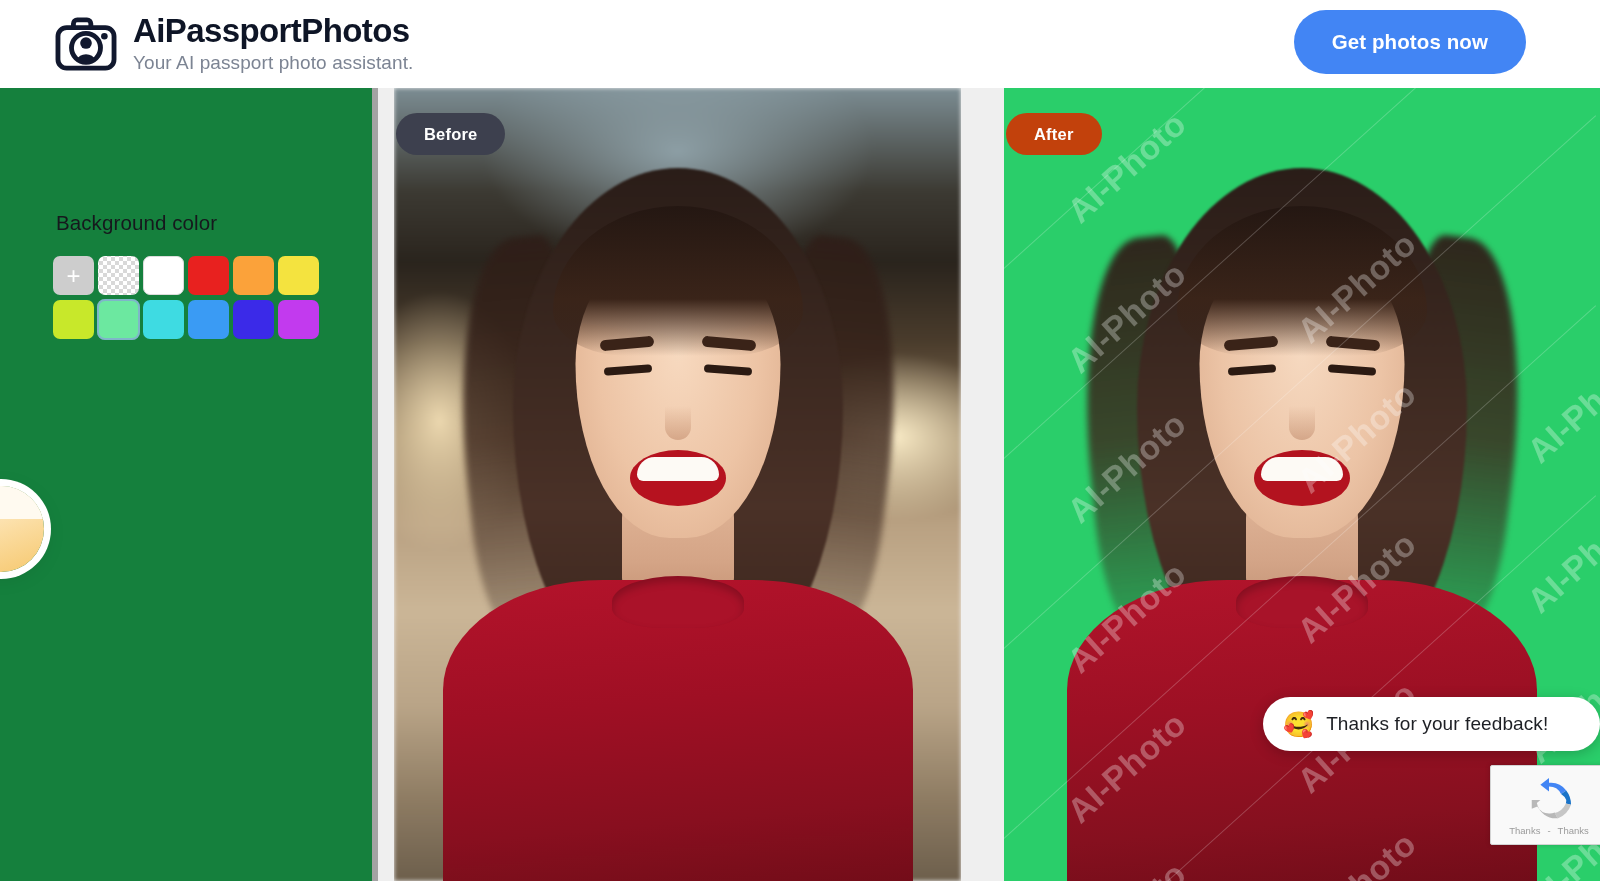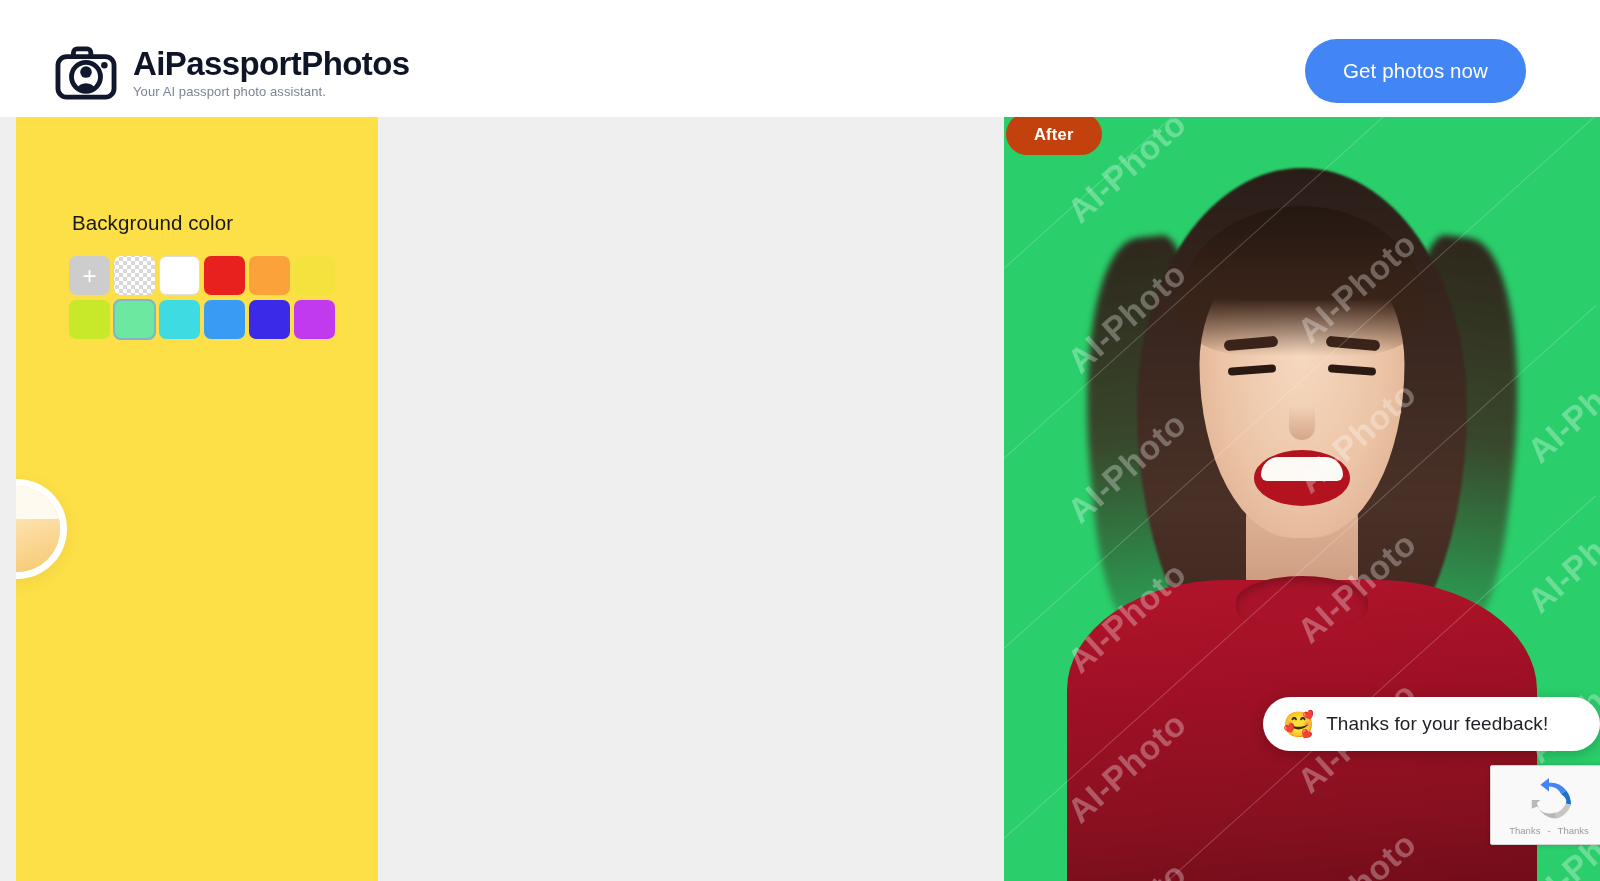--- a/index.html
+++ b/index.html
@@ -11,55 +11,54 @@
   }
   #app { position: relative; width: 1600px; height: 881px; background: #ffffff; }
 
   
   .header {
     position: absolute; top: 0; left: 0;
     width: 1600px; height: 88px;
     background: #ffffff;
     display: flex; align-items: center;
     z-index: 40;
-    margin-top: 29px;
   }
   .brand { display: flex; align-items: center; margin-left: 55px; }
   .brand-logo { width: 62px; height: 58px; flex: 0 0 auto; }
   .brand-text { margin-left: 16px; }
   .brand-title {
     font-size: 33px; font-weight: bold; color: #0e1526;
     letter-spacing: -0.6px; line-height: 1.05;
   }
   .brand-tagline {
-    font-size: 13px; color: #7c8493; margin-top: 3px;
+    font-size: 19px; color: #7c8493; margin-top: 3px;
     letter-spacing: 0.1px;
   }
   .cta-button {
     position: absolute; right: 74px; top: 10px;
     height: 64px; padding: 0 38px;
     background: #4285f4; color: #ffffff;
     border: none; border-radius: 34px;
     font-family: "Liberation Sans", sans-serif;
     font-size: 20.5px; letter-spacing: 0.1px;
     cursor: pointer;
-    display: flex; align-items: center; justify-content: center;
+    display: flex; align-items: center; justify-content: center; font-weight: bold;
   }
 
   
   .body-area {
     position: absolute; top: 88px; left: 0;
     width: 1600px; height: 793px;
     background: #efefef;
   }
   .sidebar {
-    position: absolute; top: 0; left: 16px;
+    position: absolute; top: 0; left: 0;
     width: 378px; height: 793px;
-    background: #fde047;
-    border-right: 2px solid #a3a3a3;
+    background: #15803d;
+    border-right: 6px solid #a3a3a3;
     overflow: hidden;
   }
   .panel-title {
     position: absolute; left: 56px; top: 123px;
     font-size: 20.5px; color: #16181d; font-weight: normal;
     letter-spacing: 0.1px;
   }
   .swatch-grid {
     position: absolute; left: 53px; top: 168px;
     width: 268px;
@@ -332,20 +331,44 @@
         <div class="swatch" style="background-color: rgb(59, 42, 232);"></div>
         <div class="swatch" style="background-color: rgb(194, 58, 238);"></div>
       </div>
       <div class="edge-bubble">
         <div class="eb-top"></div>
       </div>
     </div>
 
     <div class="photo-stage">
 
+      <div class="photo-card photo-before">
+        <div class="scene">
+          <div class="bg-blur-before"></div>
+          <div class="subject">
+            <div class="hair-wisp-l"></div>
+            <div class="hair-wisp-r"></div>
+            <div class="hair-back"></div>
+            <div class="neck"></div>
+            <div class="face"></div>
+            <div class="hair-front"></div>
+            <div class="brow brow-l"></div>
+            <div class="brow brow-r"></div>
+            <div class="eye eye-l"></div>
+            <div class="eye eye-r"></div>
+            <div class="nose"></div>
+            <div class="mouth">
+              <div class="teeth"></div>
+            </div>
+            <div class="torso"></div>
+            <div class="collar"></div>
+          </div>
+        </div>
+        <div class="pill pill-before">Before</div>
+      </div>
 
       <div class="photo-card photo-after">
         <div class="scene">
           <div class="bg-blur-after" style="background: rgb(42, 206, 106);"></div>
           <div class="subject">
             <div class="hair-wisp-l"></div>
             <div class="hair-wisp-r"></div>
             <div class="hair-back"></div>
             <div class="neck"></div>
             <div class="face"></div>

